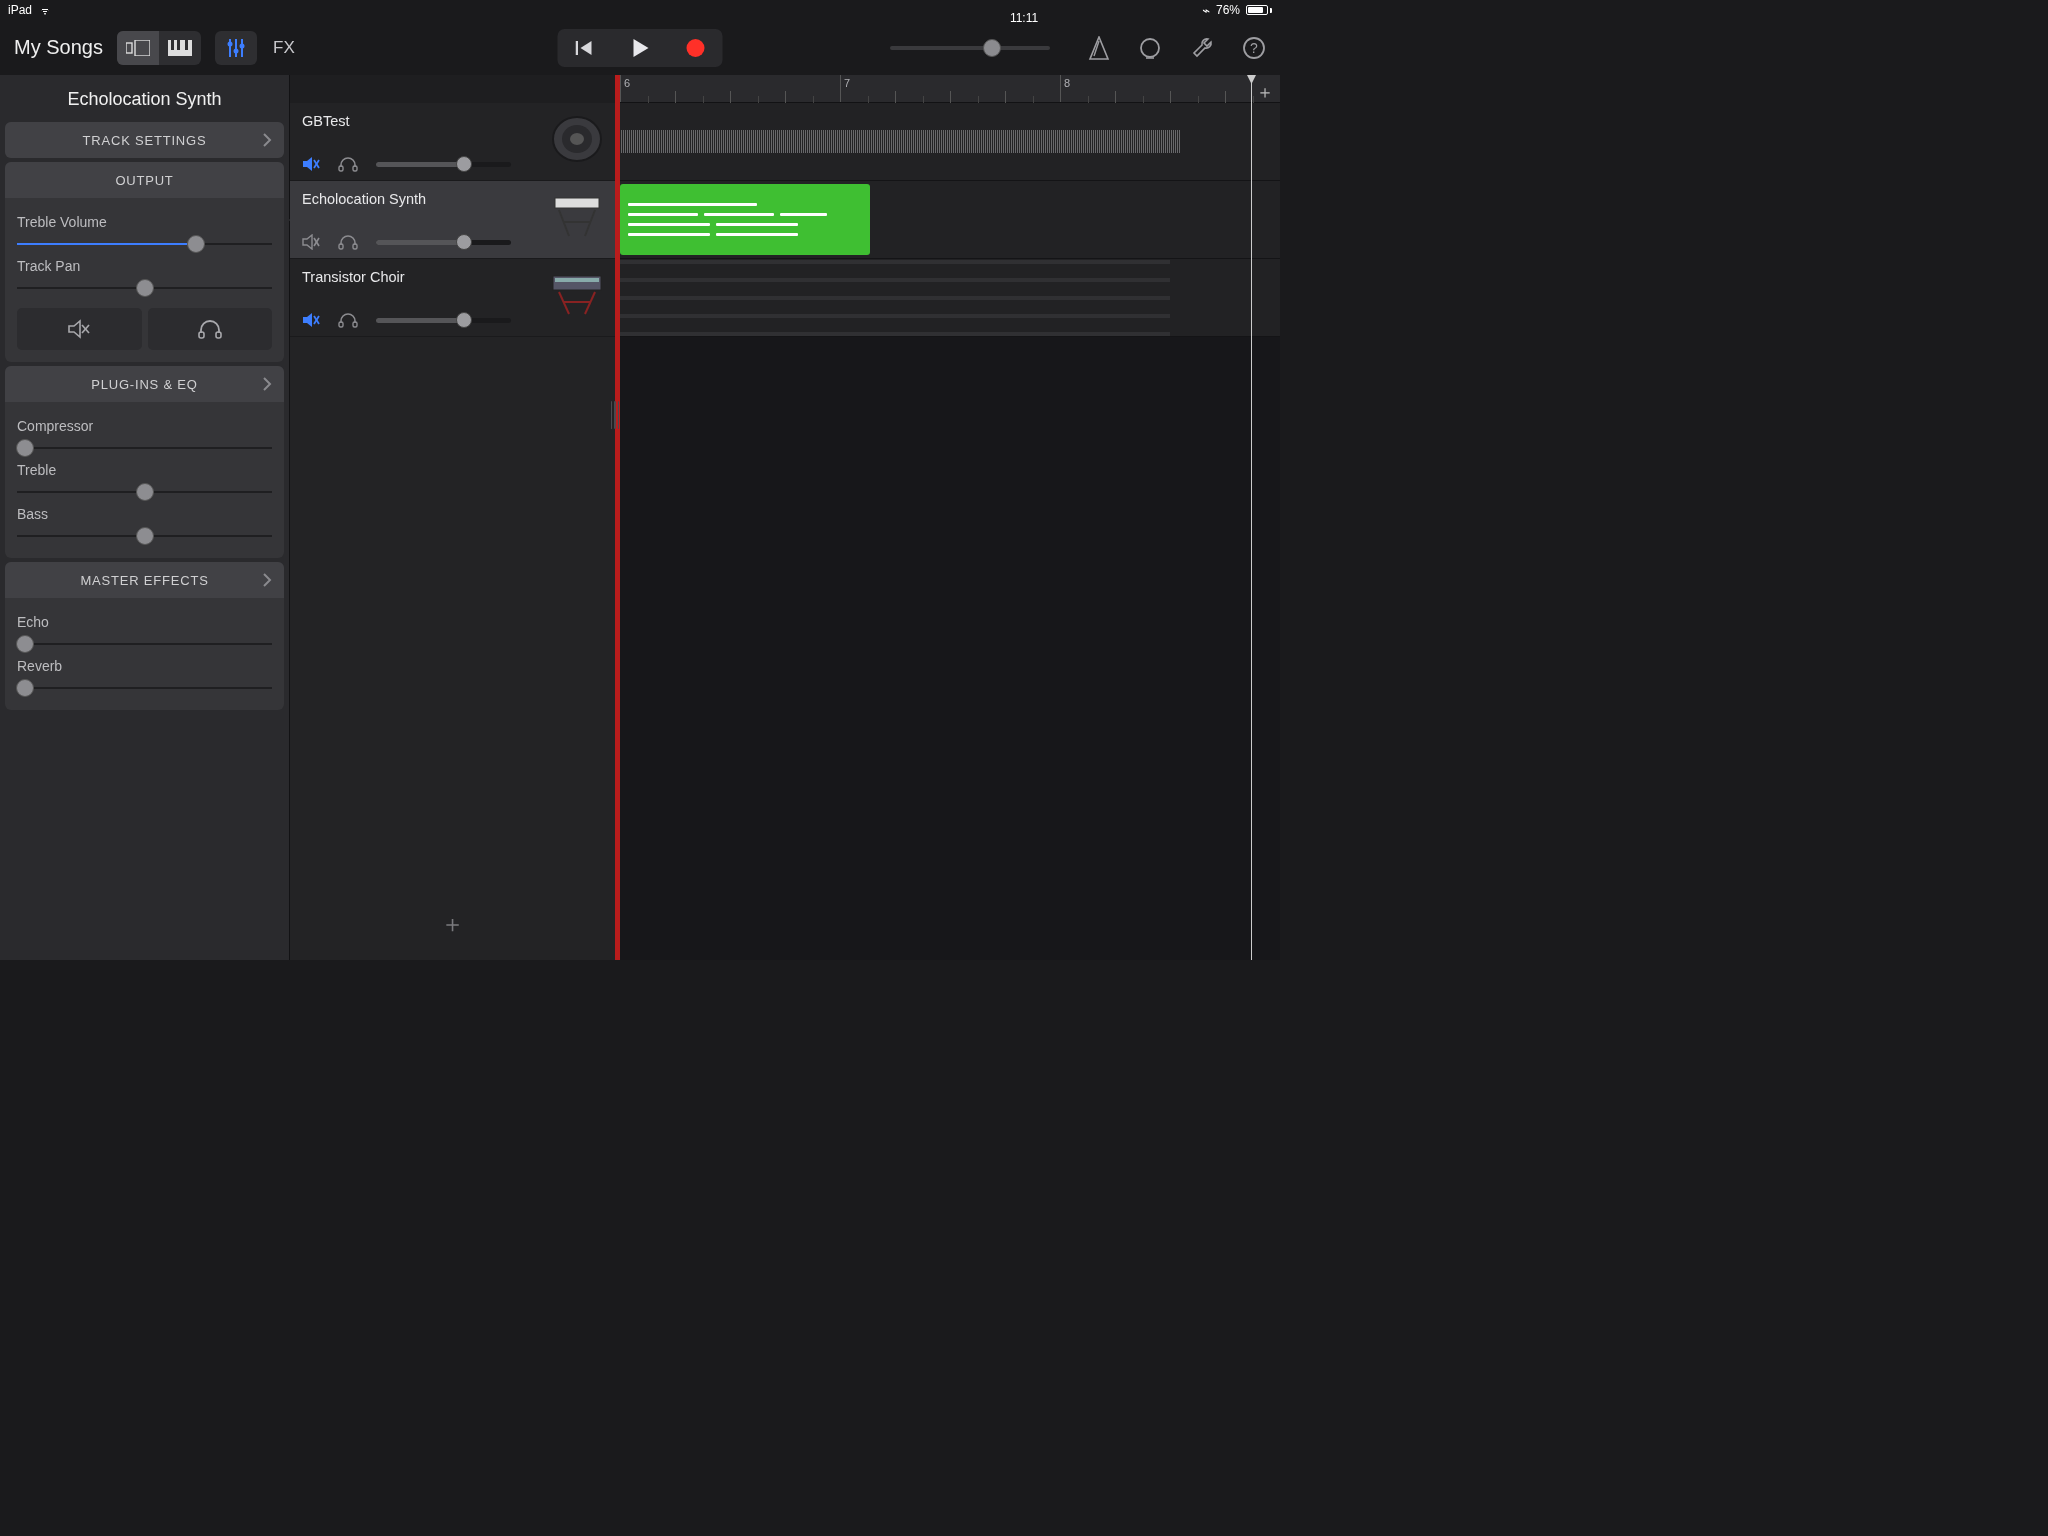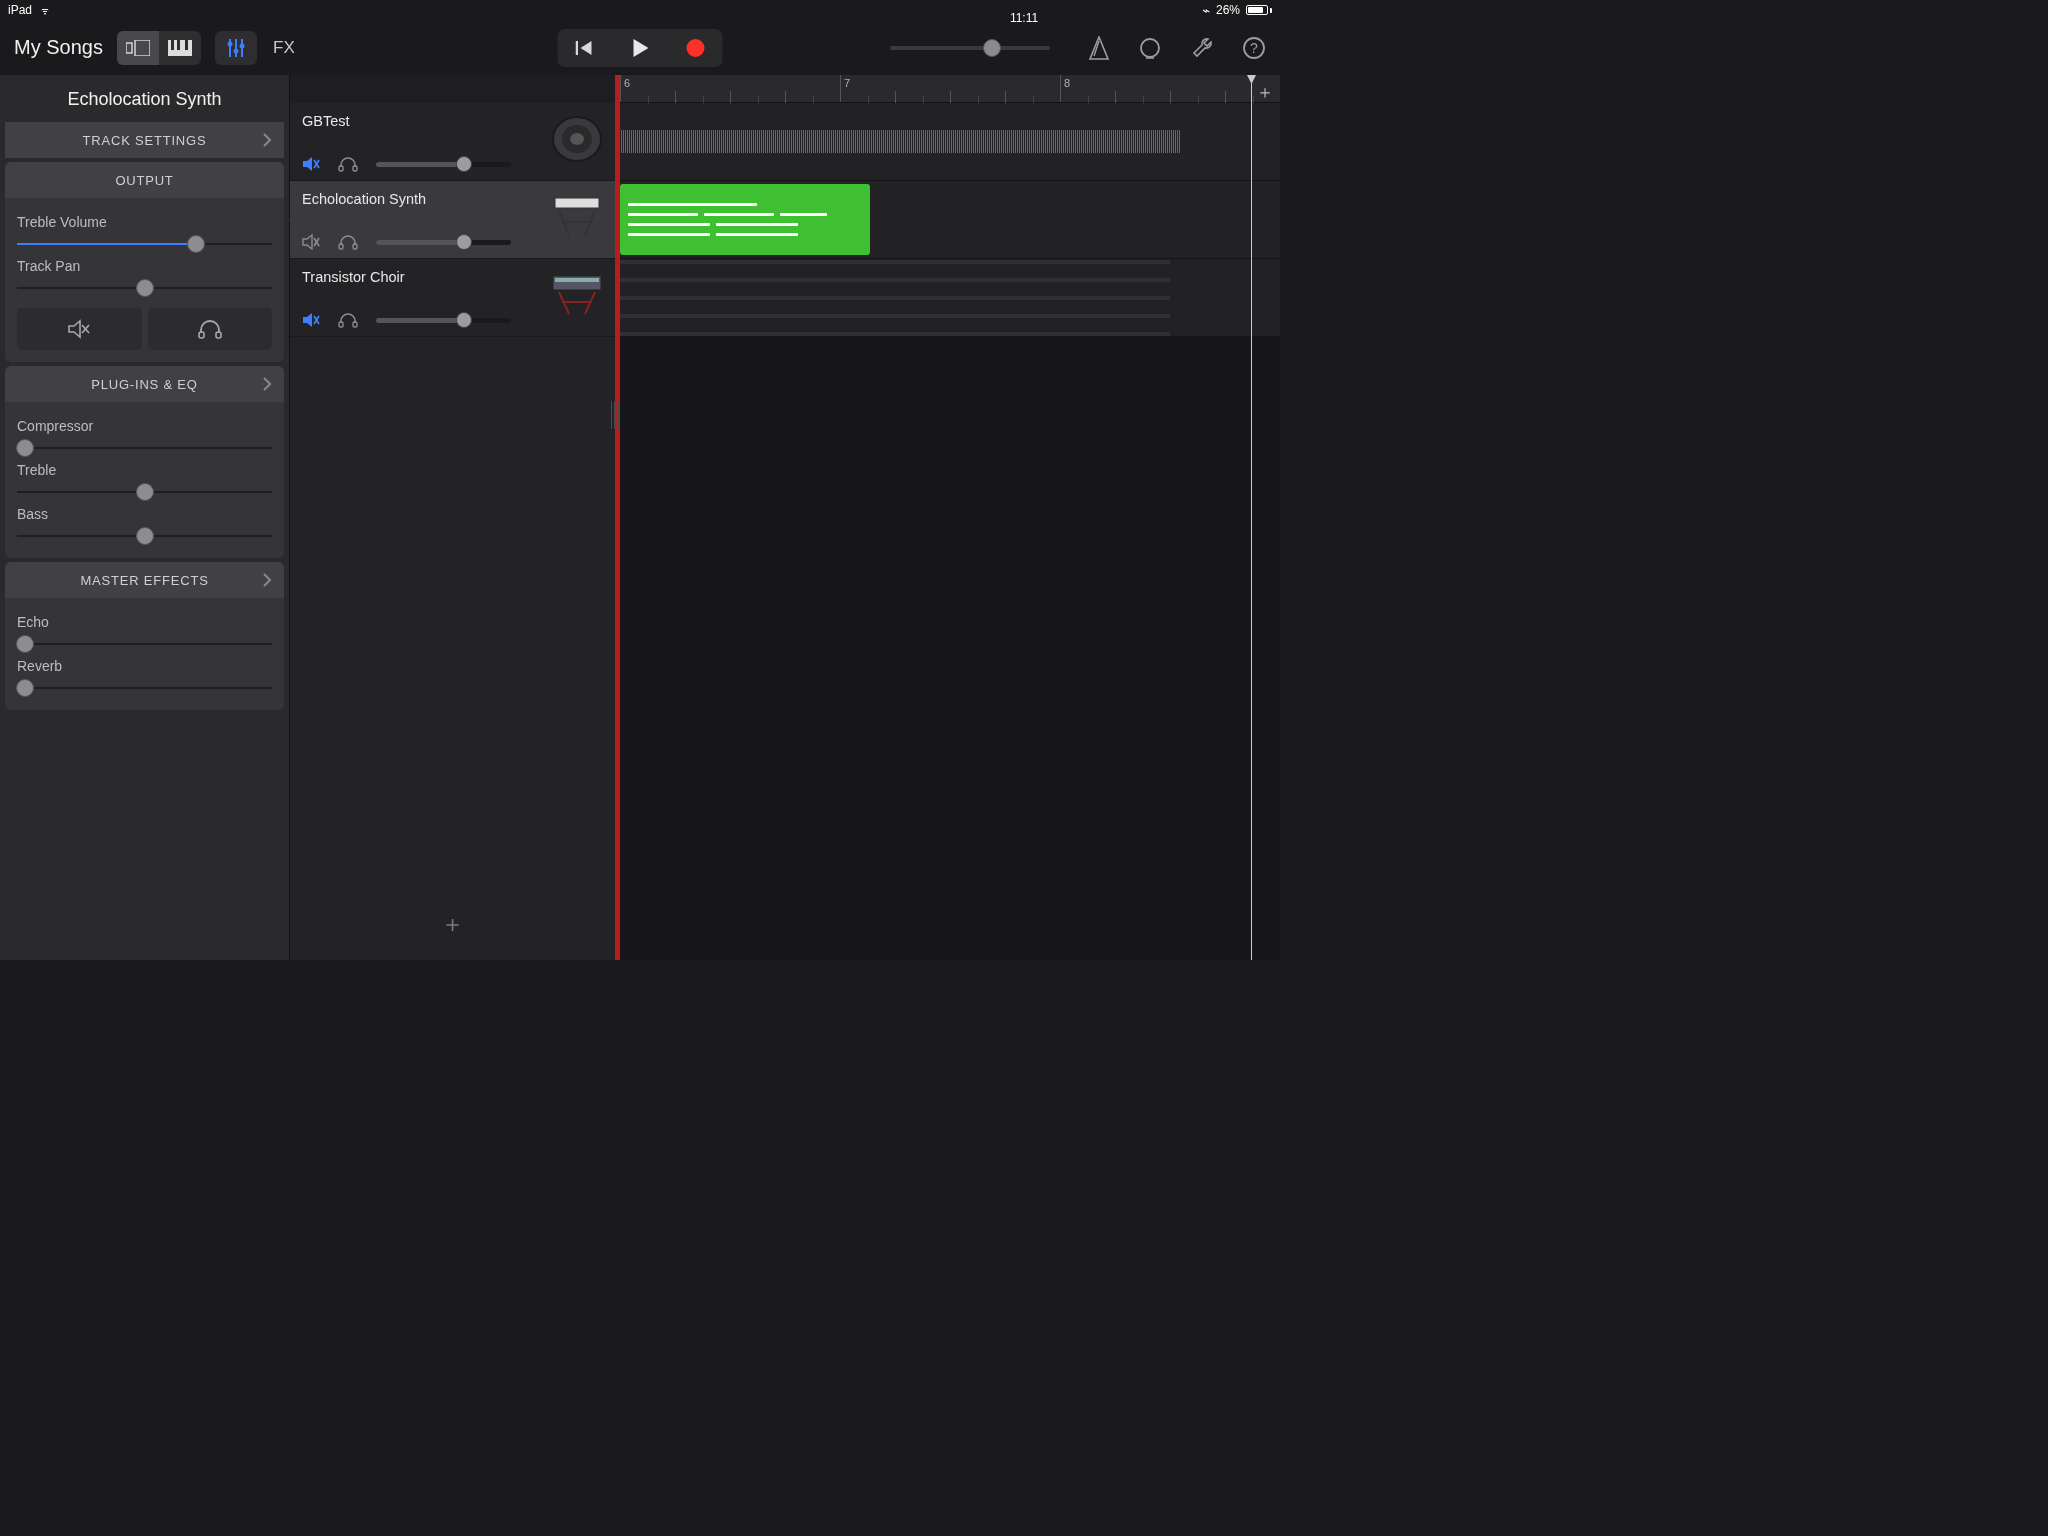--- a/index.html
+++ b/index.html
@@ -36,21 +36,21 @@
   .pos-thumb { position:absolute;width:18px;height:18px;background:#8b8b8f;border-radius:50%;top:-7px;border:1px solid #555;}
   .right-tools { display:flex;align-items:center;gap:28px;margin-left:24px;}
   .tool-ic { color:#9e9ea2;display:flex;align-items:center;justify-content:center;}
 
   .main { display:flex;height:calc(100% - 75px);}
   
   
   .side { width:290px;background:#2a2a2d;display:flex;flex-direction:column;border-right:1px solid #121214;overflow:hidden;}
   .side-title { text-align:center;font-size:18px;color:#f0f0f0;padding:14px 0 12px;font-weight:400;}
   .side-section { margin:0 5px 4px;background:#353538;border-radius:6px;padding:0;}
-  .sec-header { height:36px;display:flex;align-items:center;justify-content:center;position:relative;font-size:13px;letter-spacing:0.8px;color:#d0d0d2;background:#414145;border-radius:1px;}
+  .sec-header { height:36px;display:flex;align-items:center;justify-content:center;position:relative;font-size:13px;letter-spacing:0.8px;color:#d0d0d2;background:#414145;border-radius:6px;}
   .sec-header.top { border-radius:6px 6px 0 0; }
   .sec-chev { position:absolute;right:12px;color:#8a8a8e;font-size:18px;}
   .sec-body { padding:8px 12px 12px;}
   .ctrl-label { font-size:14px;color:#bdbdc0;margin-top:8px;margin-bottom:8px;}
   .slider { height:12px;position:relative;margin-bottom:4px;}
   .sl-track { position:absolute;left:0;right:0;top:5px;height:2px;background:#1f1f21;}
   .sl-fill { position:absolute;left:0;top:5px;height:2px;background:#3d7eff;}
   .sl-thumb { position:absolute;width:18px;height:18px;border-radius:50%;background:#8d8d91;border:1px solid #555;top:-3px;transform:translateX(-50%);}
   .btn-row { display:flex;gap:6px;margin-top:14px;}
   .lg-btn { flex:1;height:42px;background:#2c2c2f;border-radius:5px;display:flex;align-items:center;justify-content:center;color:#a8a8ac;}
@@ -103,21 +103,21 @@
 <body>
 
 <div class="status-bar">
   <div class="status-left">
     <span>iPad</span>
     <span class="wifi-icon"></span>
   </div>
   <div class="status-center">11:11</div>
   <div class="status-right">
     <span class="bt-icon">⌁</span>
-    <span>26%</span>
+    <span>76%</span>
     <span class="battery">
       <span class="batt-body">
           <span class="batt-fill"></span>
         </span>
         <span class="batt-tip"></span>
     </span>
   </div>
 </div>
 
 <div class="toolbar">

